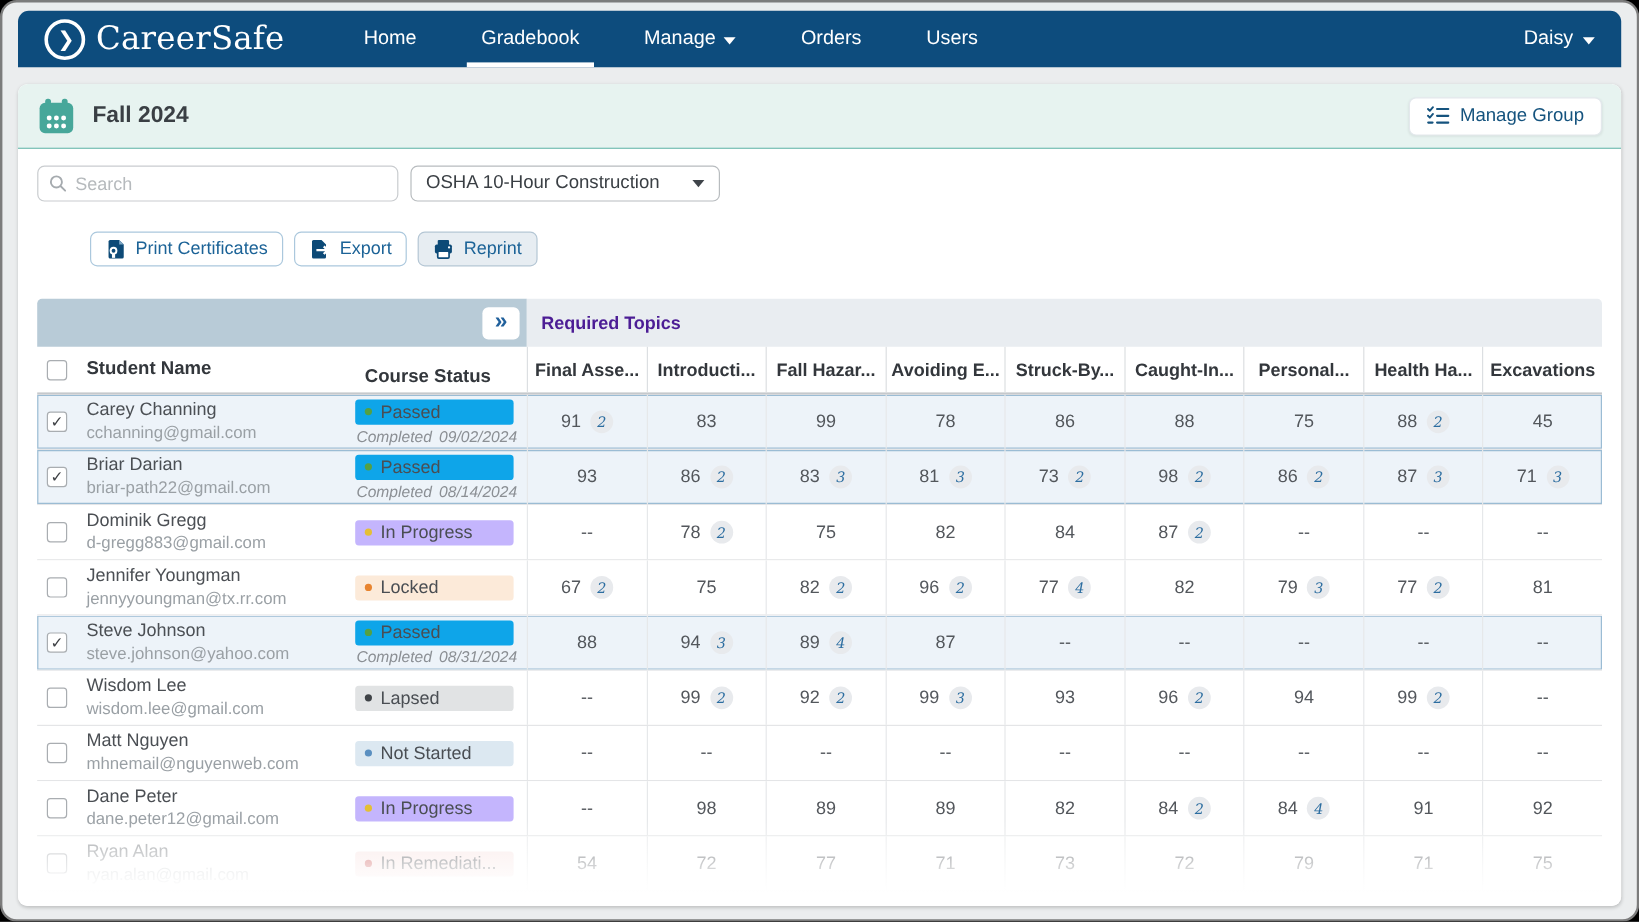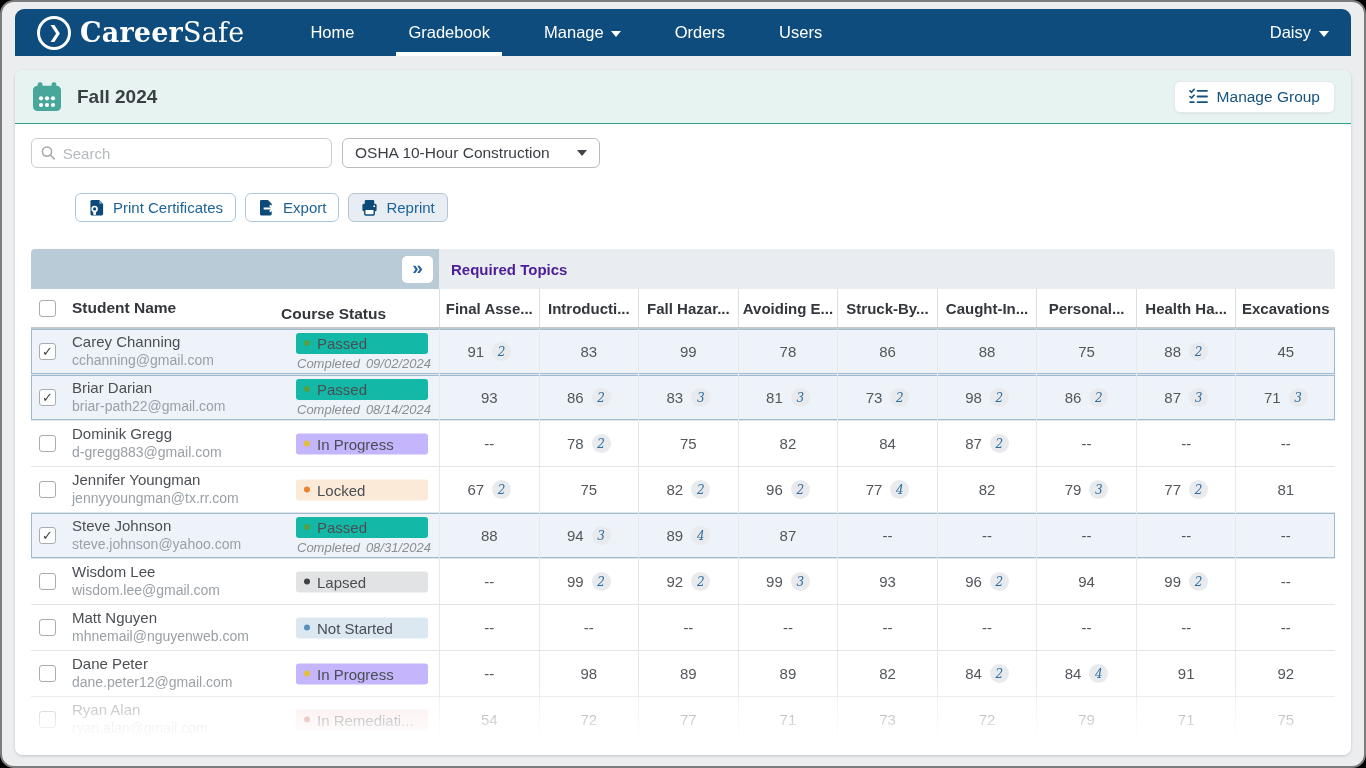--- a/index.html
+++ b/index.html
@@ -8,21 +8,21 @@
            position:relative; border:2px solid #7c7c7c; }
 
   
   .navbar{ margin:7px 13px 0; height:47px; background:#0d4c7d; border-radius:9px 9px 0 0;
            display:flex; align-items:center; padding:0 22px; color:#fff; }
   .brand{ display:flex; align-items:center; gap:9px; cursor:pointer; }
   .brand-mark{ width:34px; height:34px; border-radius:50%; background:#0d4c7d; border:3.5px solid #fff;
                display:flex; align-items:center; justify-content:center; color:#fff; font-weight:bold;
                font-size:17px; padding-left:2px; }
   .brand-text{ font-family:"DejaVu Serif","Liberation Serif",serif; font-size:27px; color:#fff; letter-spacing:.2px; }
-  .brand-text .b1{ font-weight:700; }
+  .brand-text .b1{ font-weight:400; }
   .brand-text .b2{ font-weight:500; }
   .nav-items{ display:flex; align-items:center; gap:54px; margin-left:66px; height:100%; }
   .nav-item{ position:relative; height:100%; display:flex; align-items:center; font-size:16.5px;
              color:#fff; cursor:pointer; gap:7px; }
   .nav-item.active::after{ content:""; position:absolute; left:-12px; right:-12px; bottom:0; height:4px; background:#fff; }
   .caret{ width:0; height:0; border-left:5px solid transparent; border-right:5px solid transparent;
           border-top:6px solid #fff; margin-top:2px; }
   .nav-user{ margin-left:auto; display:flex; align-items:center; gap:8px; font-size:16.5px; cursor:pointer; }
 
   
@@ -63,39 +63,39 @@
                justify-content:flex-end; padding-right:6px; }
   .expand-btn{ width:31px; height:27px; background:#fff; border:none; border-radius:5px; color:#21619c;
                font-size:19px; font-weight:bold; line-height:1; cursor:pointer; display:flex;
                align-items:center; justify-content:center; padding-bottom:3px; }
   .band1-right{ flex:1; background:#e9edf1; border-radius:0 4px 0 0; display:flex; align-items:center;
                 padding-left:12px; font-size:15px; font-weight:bold; color:#4c1d95; }
   .band2{ display:flex; height:40px; border-bottom:2px solid #c6c9cc; background:#fff; }
   .band2-left{ width:408px; position:relative; display:flex; align-items:center; padding-left:8px; }
   .col-label{ font-size:15.5px; font-weight:bold; color:#33373c; }
   .band2-left .name-label{ margin-left:16px; }
-  .band2-left .status-label-h{ position:absolute; left:250px;margin-top:12px; }
+  .band2-left .status-label-h{ position:absolute; left:273px;margin-top:12px; }
   .topics-grid{ flex:1; display:grid; grid-template-columns:repeat(9,1fr); }
   .th-topic{ display:flex; align-items:center; justify-content:center; font-size:15px; font-weight:bold;
              color:#33373c; border-left:1px solid #dcdfe2; white-space:nowrap; overflow:hidden; }
 
   .trow{ display:flex; height:46px; border-bottom:1px solid #e4e5e7; background:#fff; }
   .trow.selected{ background:#edf3f9; box-shadow:inset 0 0 0 1px #9bbcd4; }
   .student-cell{ width:408px; position:relative; display:flex; align-items:center; padding-left:8px; }
   .cbx{ width:17px; height:17px; border:1px solid #a9adb1; border-radius:3px; background:#fff; flex:none;
         display:flex; align-items:center; justify-content:center; font-size:13px; color:#3c3f43;
         font-weight:bold; cursor:pointer; }
   .stu-info{ margin-left:16px; line-height:1.25; }
   .stu-name{ font-size:15px; color:#4b4f54; }
   .stu-email{ font-size:14px; color:#9aa0a5; }
   .status-wrap{ position:absolute; left:265px; top:50%; transform:translateY(-50%); width:132px; }
   .badge{ display:flex; align-items:center; gap:7px; padding:2px 8px; border-radius:3px;
           font-size:15px; color:#4a4e53; width:100%; }
   .badge .dot{ width:6px; height:6px; border-radius:50%; flex:none; }
-  .badge.passed{ background:#14b8a6; } .badge.passed .dot{ background:#55a043; }
+  .badge.passed{ background:#0ea5e9; } .badge.passed .dot{ background:#55a043; }
   .badge.in-progress{ background:#c4b5fd; } .badge.in-progress .dot{ background:#e4bf35; }
   .badge.locked{ background:#fcead9; } .badge.locked .dot{ background:#e8842f; }
   .badge.lapsed{ background:#e1e3e4; } .badge.lapsed .dot{ background:#3f4347; }
   .badge.not-started{ background:#dce8f1; } .badge.not-started .dot{ background:#5a8fc0; }
   .badge.remediation{ background:#f9e5e4; } .badge.remediation .dot{ background:#c94f4d; }
   .badge .lbl{ white-space:nowrap; overflow:hidden; }
   .completed{ font-size:13px; color:#8b8f94; font-style:italic; margin-top:2px; padding-left:1px; }
   .completed .c-date{ margin-left:6px; }
 
   .score-cells{ flex:1; display:grid; grid-template-columns:repeat(9,1fr); }

